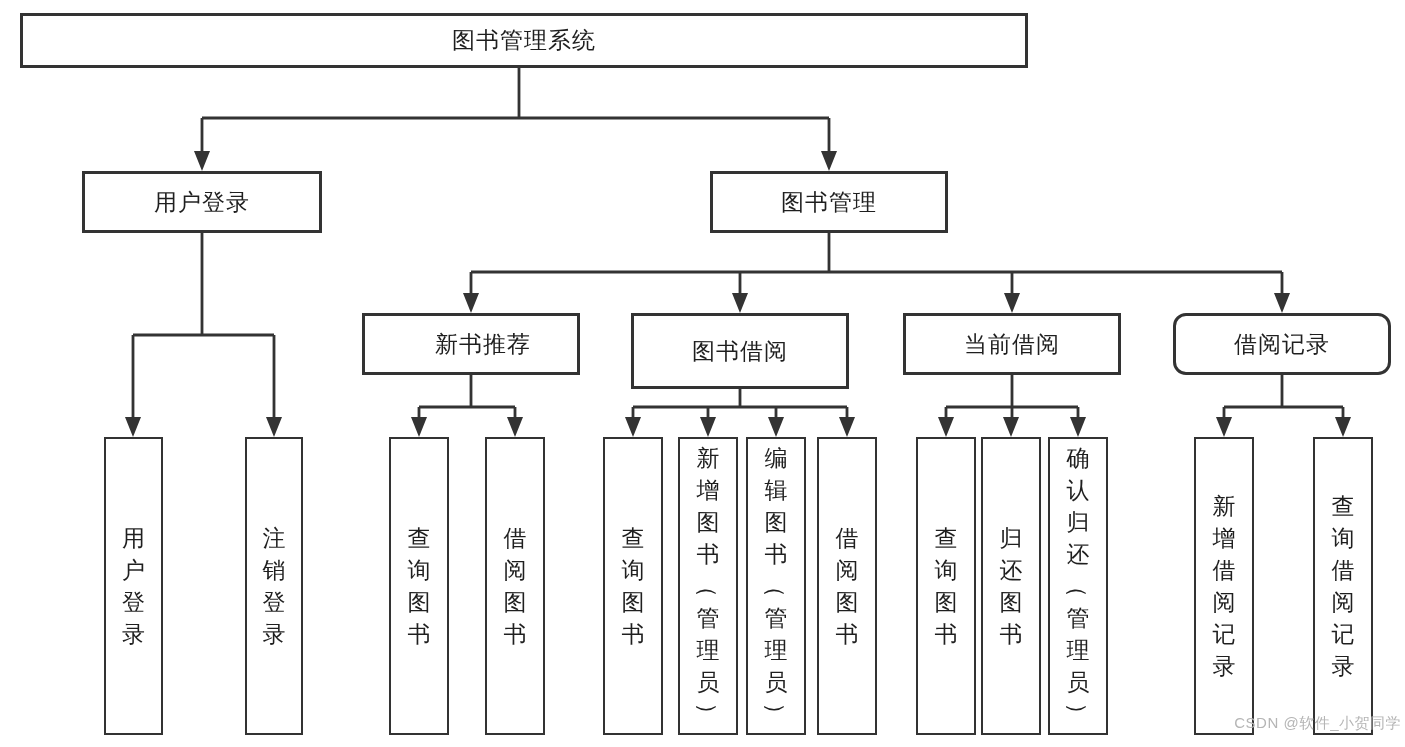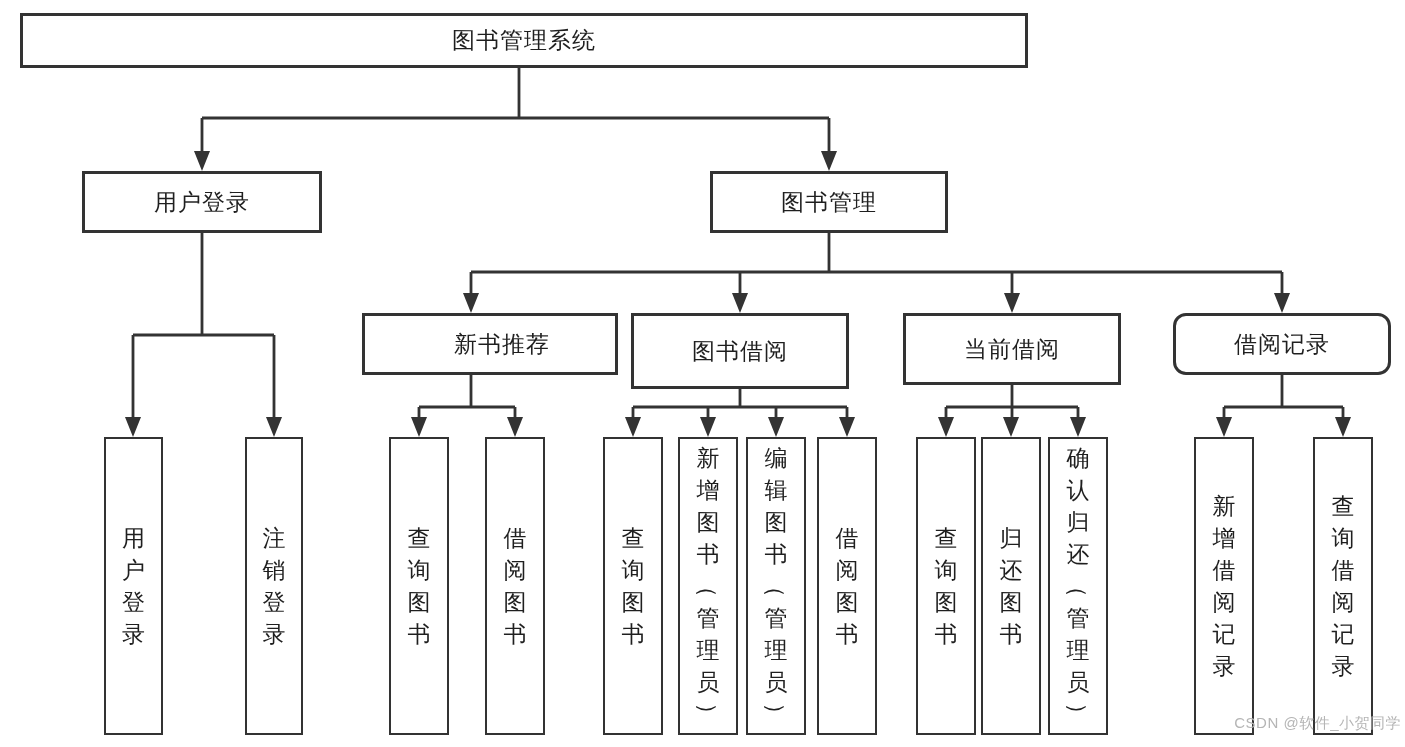--- a/index.html
+++ b/index.html
@@ -87,23 +87,23 @@
     <polygon points="1070,417 1086,417 1078,437"></polygon>
     <polygon points="1216,417 1232,417 1224,437"></polygon>
     <polygon points="1335,417 1351,417 1343,437"></polygon>
   </svg>
 
   <div class="box" style="left:12px;top:13px;width:1008px;height:55px;margin-left:8px;">图书管理系统</div>
 
   <div class="box" style="left:710px;top:171px;width:238px;height:62px;">图书管理</div>
   <div class="box" style="left:82px;top:171px;width:240px;height:62px;">用户登录</div>
 
-  <div class="box" style="left:362px;top:313px;width:256px;height:62px;padding-left:24px;">新书推荐</div>
+  <div class="box" style="left:362px;top:313px;width:218px;height:62px;padding-left:24px;">新书推荐</div>
   <div class="box" style="left:631px;top:313px;width:218px;height:76px;">图书借阅</div>
-  <div class="box" style="left:903px;top:313px;width:218px;height:72px;">当前借阅</div>
+  <div class="box" style="left:903px;top:313px;width:218px;height:62px;">当前借阅</div>
   <div class="box" style="left:1173px;top:313px;width:218px;height:62px;border-radius:13px;">借阅记录</div>
 
   <div class="box vbox" style="left:104px;top:437px;width:59px;height:298px;">
       <span class="vch">用</span>
       <span class="vch">户</span>
       <span class="vch">登</span>
       <span class="vch">录</span>
     </div>
   <div class="box vbox" style="left:245px;top:437px;width:58px;height:298px;">
       <span class="vch">注</span>

